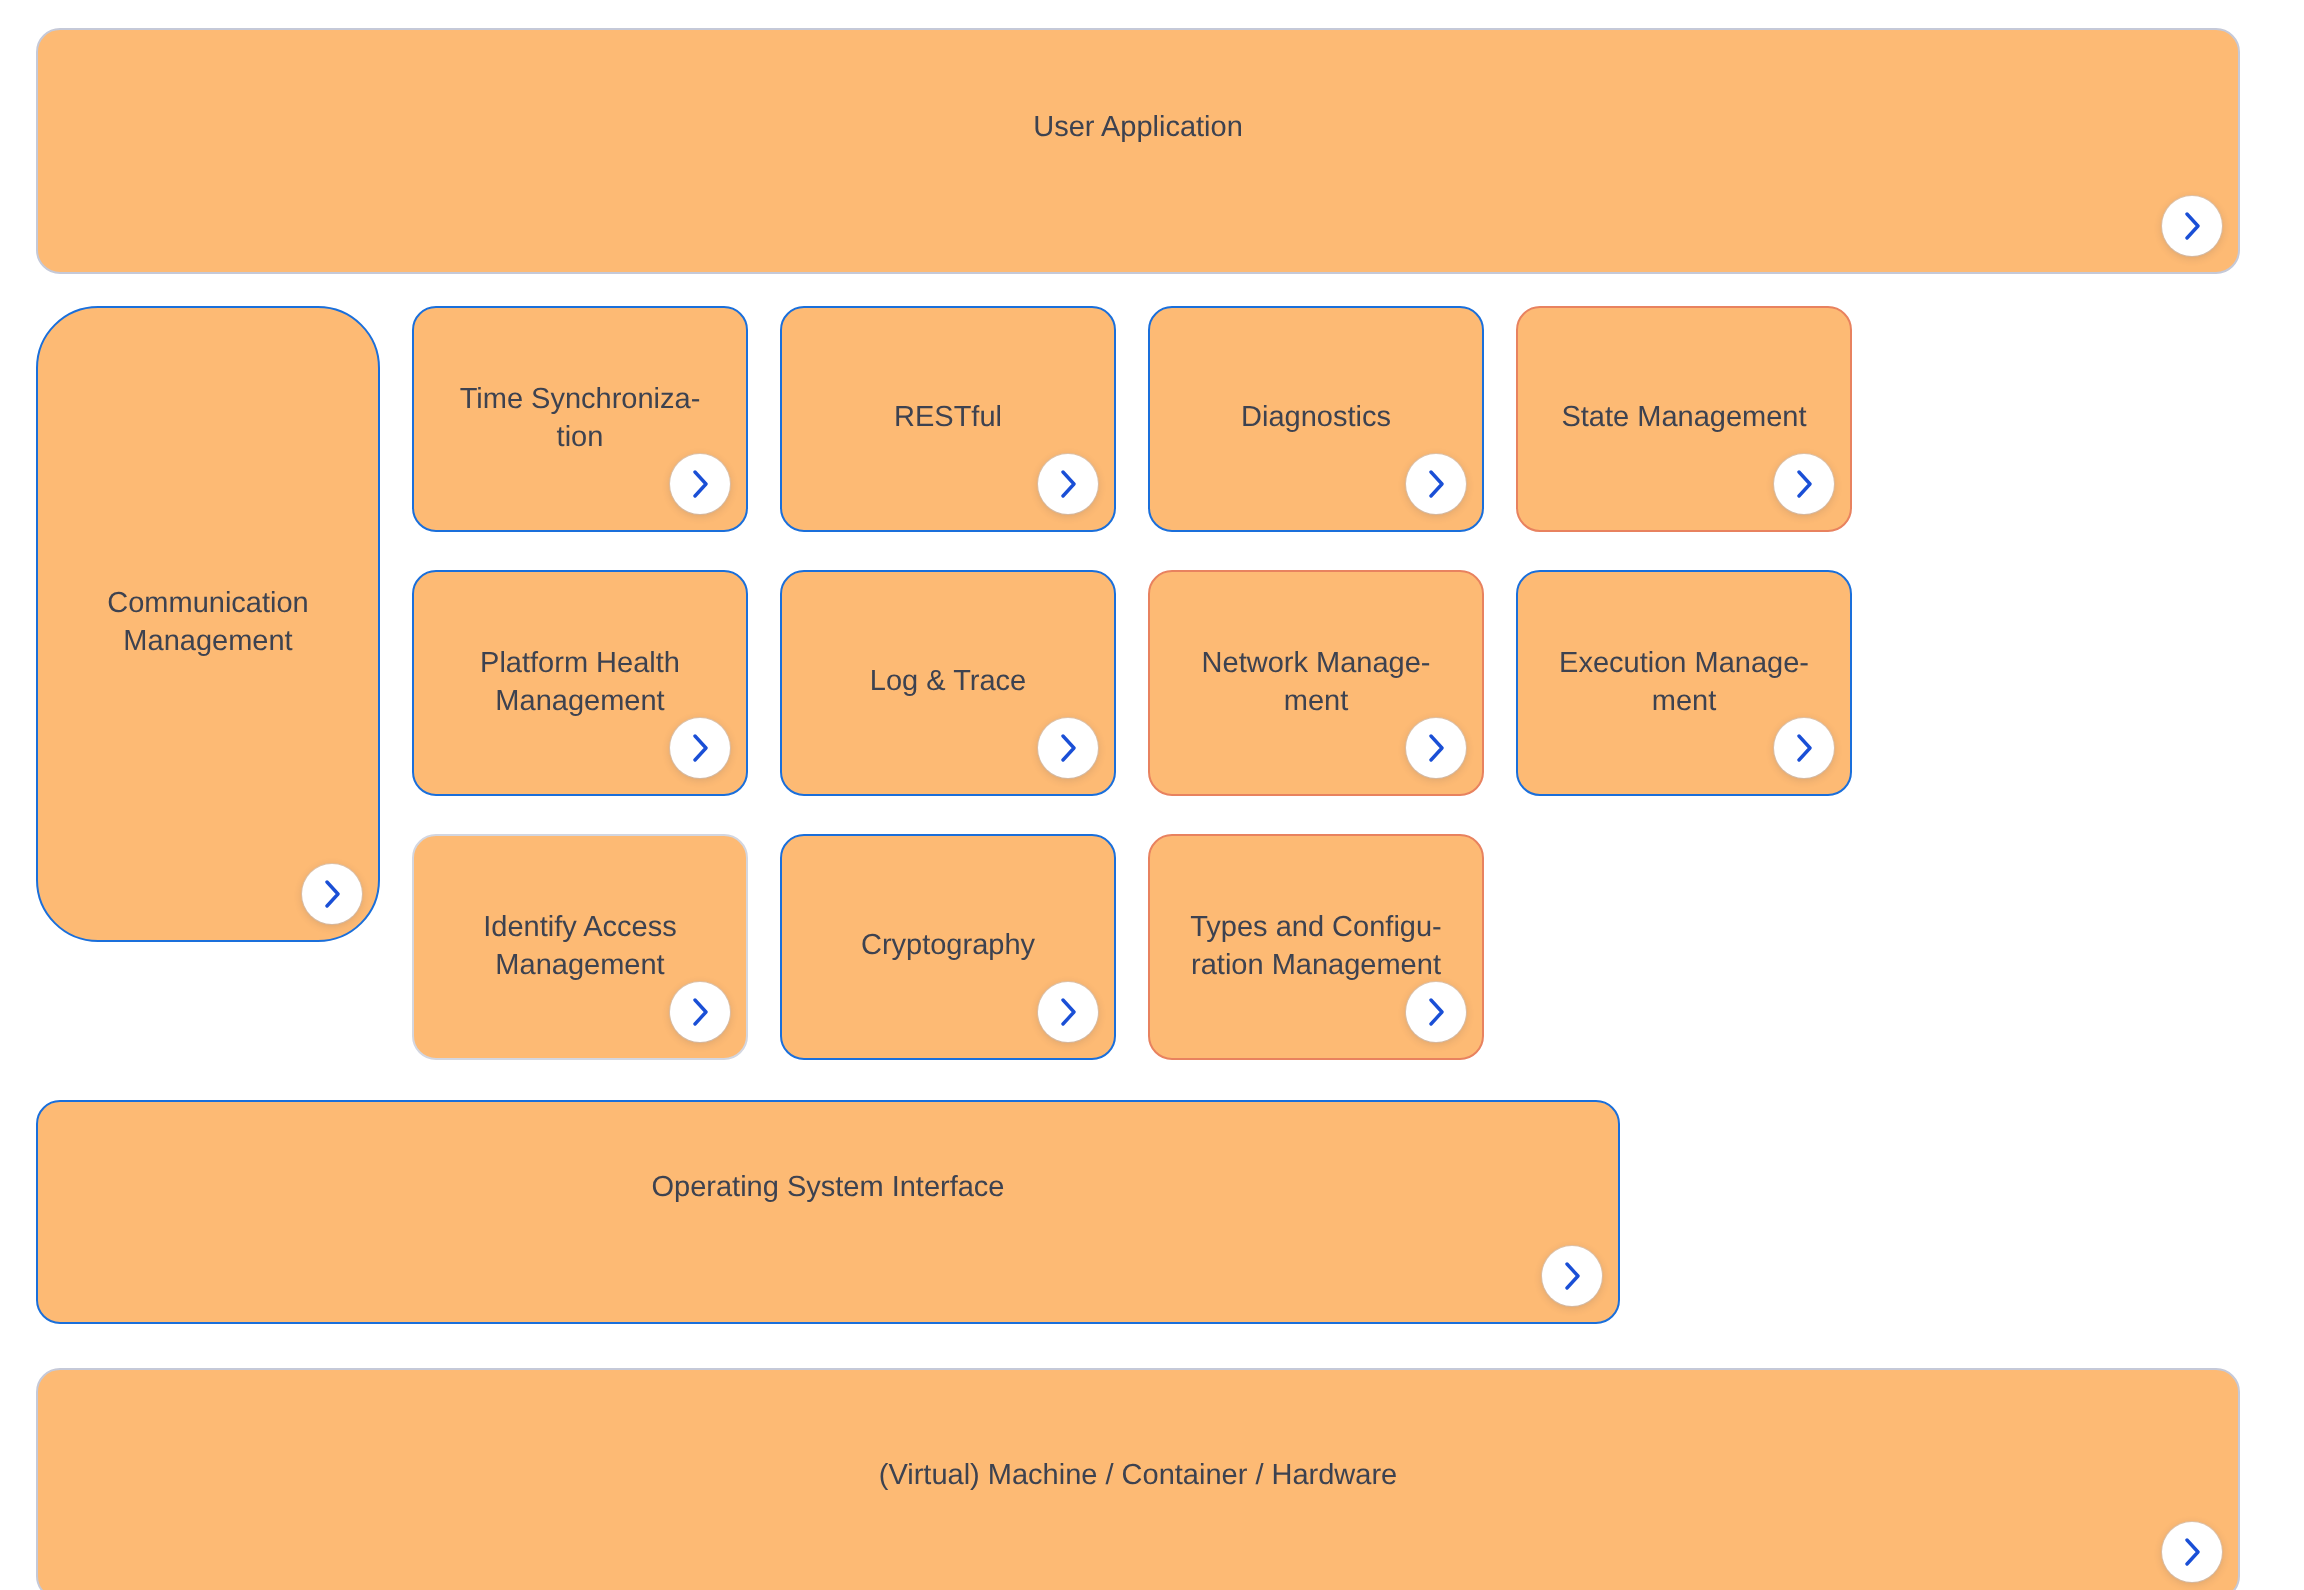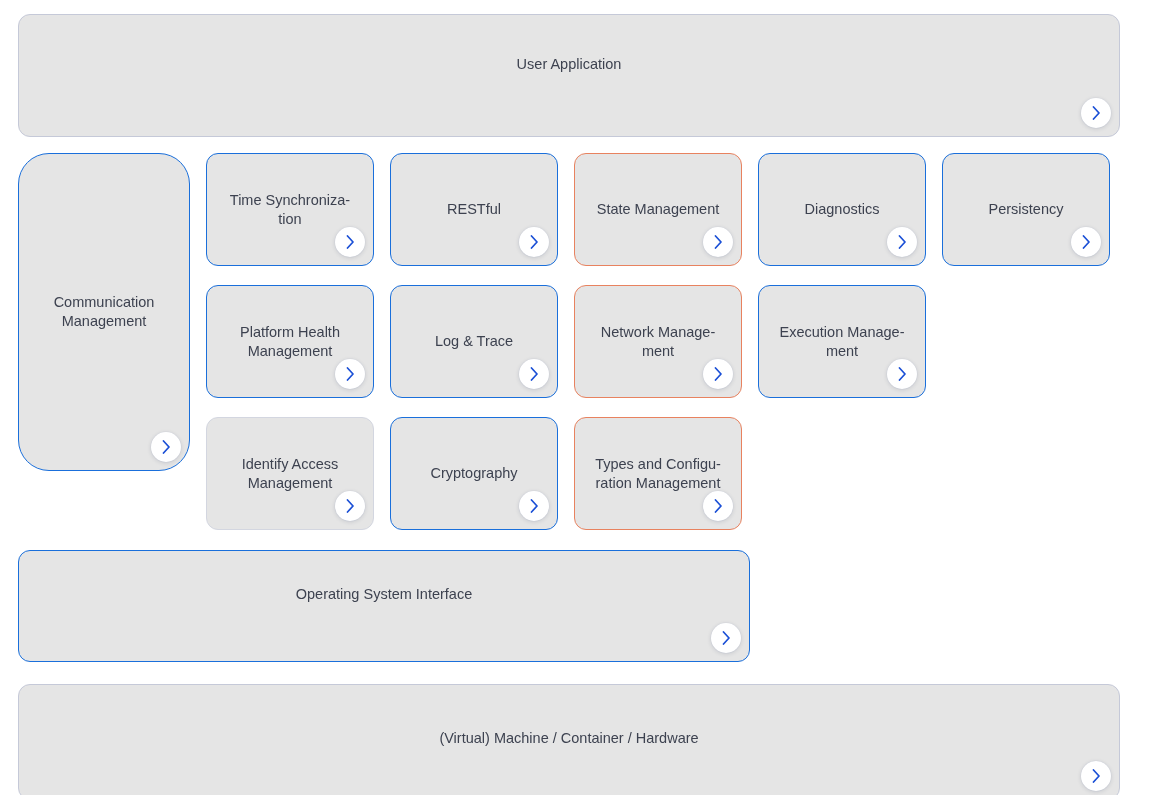--- a/index.html
+++ b/index.html
@@ -20,21 +20,21 @@
     position: absolute;
     left: 18px;
     top: 14px;
     width: 1102px;
   }
 
   
   .block {
     position: relative;
     box-sizing: border-box;
-    background: #e5e5e5;
+    background: #fdba74;
     border: 1px solid #c7cbd9;
     border-radius: 12px;
     display: flex;
     align-items: flex-start;
     justify-content: center;
   }
   .block.blue   { border-color: #1a6fdb; }
   .block.orange { border-color: #e8825f; }
   .block.grey   { border-color: #d3d6e0; }
   .block.lav    { border-color: #c5c9d8; }
@@ -104,21 +104,21 @@
     font-size: 14.5px;
   }
   .card.placeholder {
     visibility: hidden;
     border: none;
     background: none;
   }
 
   
   .osi {
-    width: 732px;
+    width: 792px;
     height: 112px;
     margin-top: 20px;
   }
   .osi .block-label { margin-top: 34px; }
 
   
   .hw {
     width: 1102px;
     height: 116px;
     margin-top: 22px;
@@ -172,43 +172,33 @@
         <div class="block card blue">
           <div class="block-label">
             <span>RESTful</span>
           </div>
           <div class="chev">
             <svg width="9" height="14" viewBox="0 0 9 14" fill="none">
                 <path d="M1.5 1 L7 7 L1.5 13" stroke="#1a4fd6" stroke-width="1.7" stroke-linecap="round" stroke-linejoin="round"></path>
               </svg>
           </div>
         </div>
+        <div class="block card blue">
+          <div class="block-label">
+            <span>Diagnostics</span>
+          </div>
+          <div class="chev">
+            <svg width="9" height="14" viewBox="0 0 9 14" fill="none">
+                <path d="M1.5 1 L7 7 L1.5 13" stroke="#1a4fd6" stroke-width="1.7" stroke-linecap="round" stroke-linejoin="round"></path>
+              </svg>
+          </div>
+        </div>
         <div class="block card orange">
           <div class="block-label">
             <span>State Management</span>
-          </div>
-          <div class="chev">
-            <svg width="9" height="14" viewBox="0 0 9 14" fill="none">
-                <path d="M1.5 1 L7 7 L1.5 13" stroke="#1a4fd6" stroke-width="1.7" stroke-linecap="round" stroke-linejoin="round"></path>
-              </svg>
-          </div>
-        </div>
-        <div class="block card blue">
-          <div class="block-label">
-            <span>Diagnostics</span>
-          </div>
-          <div class="chev">
-            <svg width="9" height="14" viewBox="0 0 9 14" fill="none">
-                <path d="M1.5 1 L7 7 L1.5 13" stroke="#1a4fd6" stroke-width="1.7" stroke-linecap="round" stroke-linejoin="round"></path>
-              </svg>
-          </div>
-        </div>
-        <div class="block card blue">
-          <div class="block-label">
-            <span>Persistency</span>
           </div>
           <div class="chev">
             <svg width="9" height="14" viewBox="0 0 9 14" fill="none">
                 <path d="M1.5 1 L7 7 L1.5 13" stroke="#1a4fd6" stroke-width="1.7" stroke-linecap="round" stroke-linejoin="round"></path>
               </svg>
           </div>
         </div>
       </div>
 
       <div class="grid-row">

